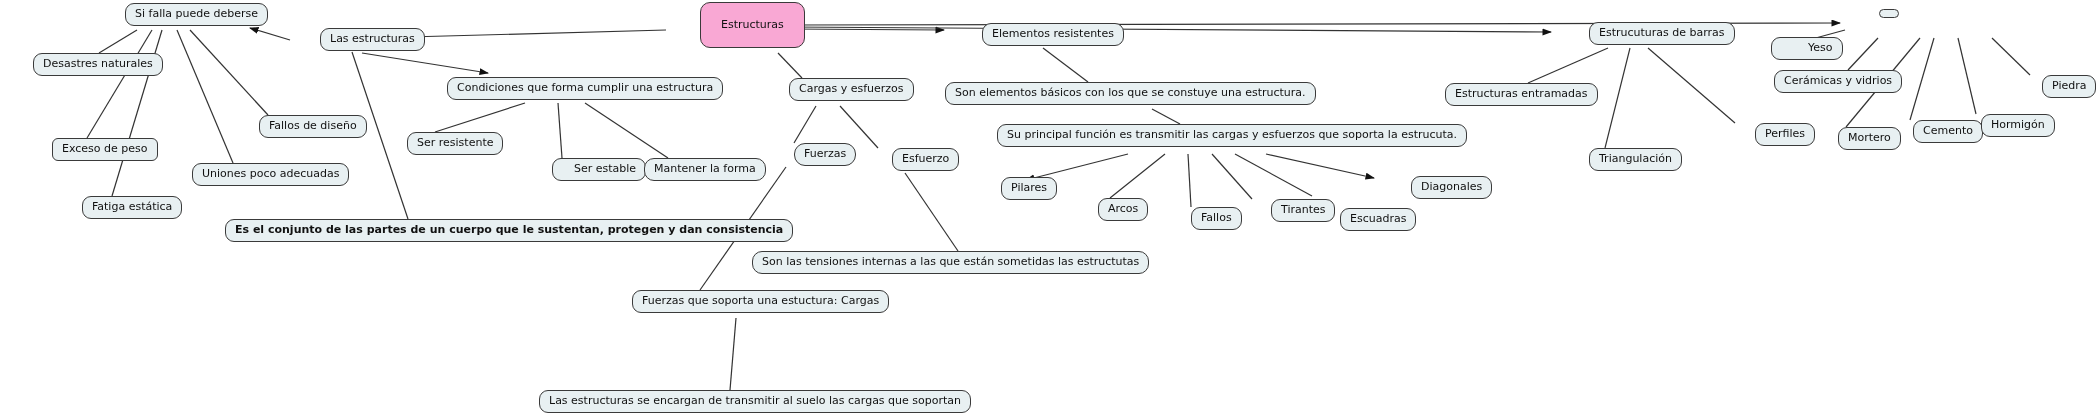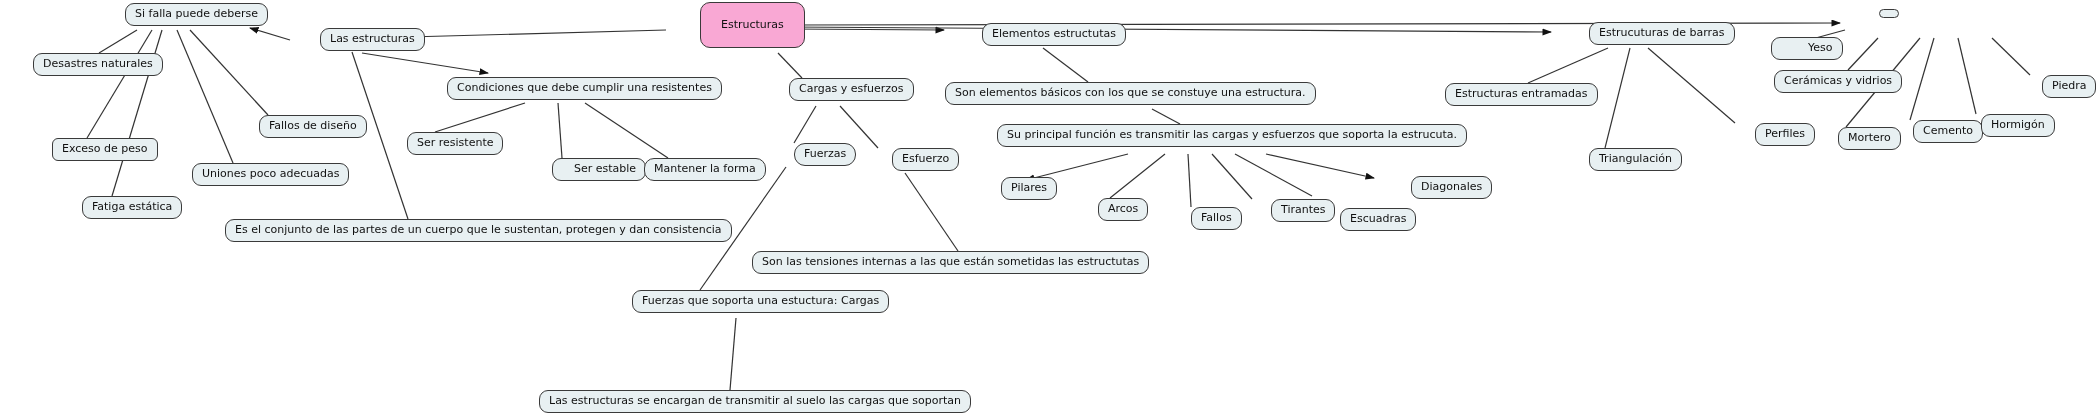--- a/index.html
+++ b/index.html
@@ -88,35 +88,35 @@
 
   <div class="node node-main" style="left:668px;top:2px;">Estructuras</div>
 
   <div class="node" style="left:93px;top:3px;">Si falla puede deberse</div>
   <div class="node" style="left:1px;top:53px;">Desastres naturales</div>
   <div class="node" style="left:288px;top:28px;">Las estructuras</div>
   <div class="node" style="left:227px;top:115px;">Fallos de diseño</div>
   <div class="node" style="left:20px;top:138px;border-radius:6px;">Exceso de peso</div>
   <div class="node" style="left:160px;top:163px;">Uniones poco adecuadas</div>
   <div class="node" style="left:50px;top:196px;">Fatiga estática</div>
-  <div class="node" style="left:193px;top:219px;">Es el conjunto de las partes de un cuerpo  que le sustentan, protegen y dan consistencia</div>
+  <div class="node" style="left:193px;top:219px;font-weight:bold;">Es el conjunto de las partes de un cuerpo  que le sustentan, protegen y dan consistencia</div>
 
-  <div class="node" style="left:415px;top:77px;">Condiciones que debe cumplir una resistentes</div>
+  <div class="node" style="left:415px;top:77px;">Condiciones que forma cumplir una estructura</div>
   <div class="node" style="left:375px;top:132px;">Ser resistente</div>
   <div class="node" style="left:520px;top:158px;padding-left:21px;">Ser estable</div>
   <div class="node" style="left:612px;top:158px;border-radius:10px;">Mantener la forma</div>
 
   <div class="node" style="left:757px;top:78px;">Cargas y esfuerzos</div>
   <div class="node" style="left:762px;top:143px;border-radius:11px;">Fuerzas</div>
   <div class="node" style="left:860px;top:148px;">Esfuerzo</div>
-  <div class="node" style="left:720px;top:251px;">Son las tensiones internas a las que están sometidas las estructutas</div>
+  <div class="node" style="left:720px;top:251px;border-radius:10px;">Son las tensiones internas a las que están sometidas las estructutas</div>
   <div class="node" style="left:600px;top:290px;">Fuerzas que soporta una estuctura: Cargas</div>
   <div class="node" style="left:507px;top:390px;">Las estructuras se encargan de transmitir al suelo las cargas que soportan</div>
 
-  <div class="node" style="left:950px;top:23px;">Elementos estructutas</div>
+  <div class="node" style="left:950px;top:23px;">Elementos resistentes</div>
   <div class="node" style="left:913px;top:82px;">Son elementos básicos con los que se constuye una estructura.</div>
   <div class="node" style="left:965px;top:124px;">Su principal función es transmitir las cargas y esfuerzos que soporta la estrucuta.</div>
   <div class="node" style="left:969px;top:177px;">Pilares</div>
   <div class="node" style="left:1066px;top:198px;">Arcos</div>
   <div class="node" style="left:1159px;top:207px;">Fallos</div>
   <div class="node" style="left:1239px;top:199px;">Tirantes</div>
   <div class="node" style="left:1308px;top:208px;">Escuadras</div>
   <div class="node" style="left:1379px;top:176px;">Diagonales</div>
 
   <div class="node" style="left:1557px;top:22px;">Estrucuturas de barras</div>

